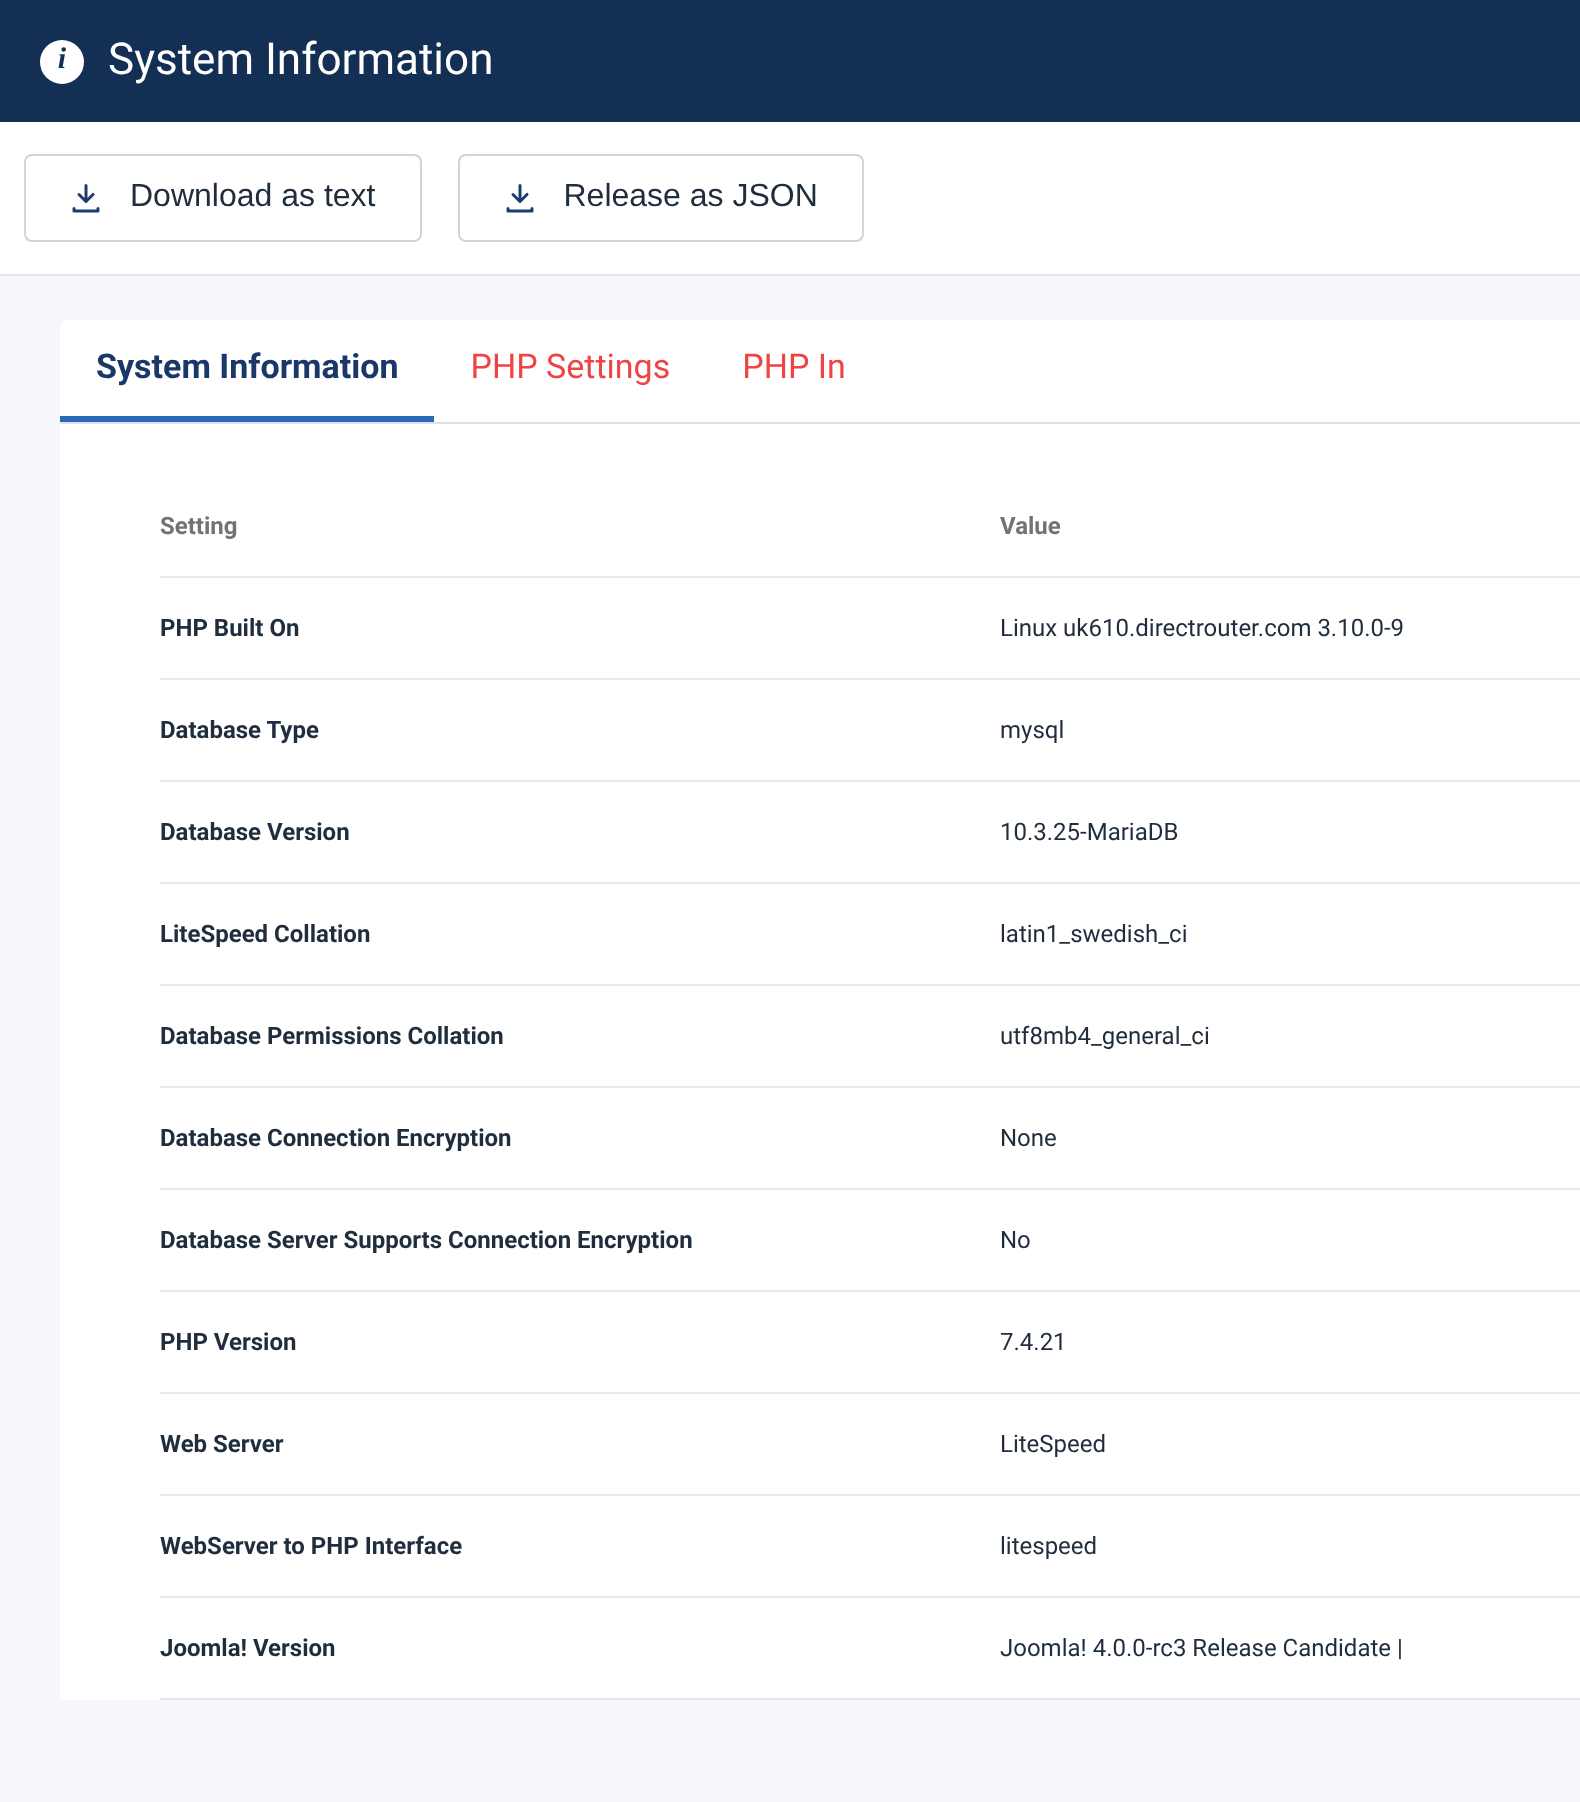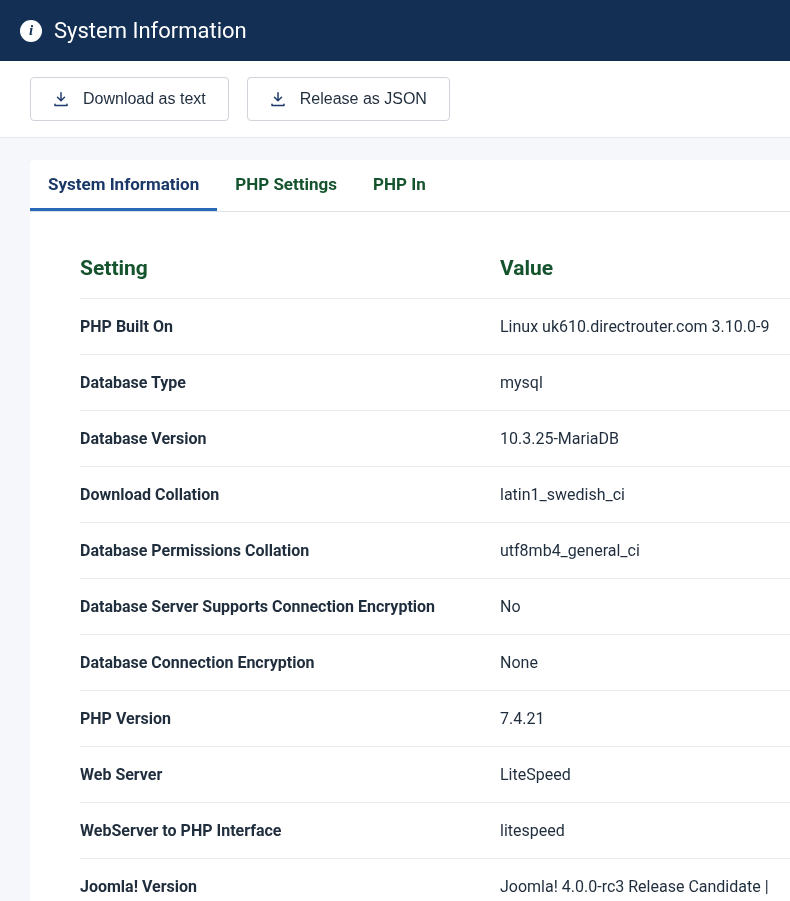--- a/index.html
+++ b/index.html
@@ -32,21 +32,21 @@
       display: inline-flex;
       align-items: center;
       justify-content: center;
       font-weight: bold;
       font-size: 15px;
       font-style: italic;
       font-family: Georgia, serif;
     }
     .toolbar {
       background: #fff;
-      padding: 16px 30px;
+      padding: 16px 12px;
       display: flex;
       gap: 18px;
       border-bottom: 1px solid #e6e9ee;
     }
     .btn {
       border: 1px solid #ced4da;
       background: #fff;
       color: #1f2d3d;
       padding: 12px 22px;
       border-radius: 4px;
@@ -71,53 +71,53 @@
     .tabs {
       display: flex;
       gap: 0;
       border-bottom: 1px solid #dee2e6;
       background: #fff;
       border-radius: 4px 0 0 0;
     }
     .tab {
       padding: 14px 18px;
       font-size: 17px;
-      color: #14532d;
+      color: #ef4444;
       cursor: pointer;
       white-space: nowrap;
       border-bottom: 3px solid transparent;
-      font-weight: 700;
+      font-weight: 400;
     }
     .tab.active {
       color: #1a3867;
       font-weight: 700;
       border-bottom: 3px solid #2a69b7;
     }
     .panel {
       background: #fff;
       padding: 30px 0 0 50px;
     }
     table {
       width: 100%;
       border-collapse: collapse;
     }
     th {
       text-align: left;
       font-weight: 700;
-      color: #14532d;
+      color: #737373;
       padding: 14px 14px 18px 0;
-      font-size: 21px;
+      font-size: 12px;
       border-bottom: 1px solid #e6e9ee;
     }
     td {
       padding: 18px 14px 18px 0;
       border-bottom: 1px solid #e6e9ee;
       vertical-align: top;
       color: #1f2d3d;
-      font-size: 16px;
+      font-size: 12px;
       white-space: nowrap;
     }
     td.setting {
       font-weight: 700;
       white-space: normal;
       width: 420px;
       padding-right: 30px;
     }
   </style>
 </head>
@@ -172,34 +172,34 @@
           </tr>
           <tr>
             <td class="setting">Database Type</td>
             <td>mysql</td>
           </tr>
           <tr>
             <td class="setting">Database Version</td>
             <td>10.3.25-MariaDB</td>
           </tr>
           <tr>
-            <td class="setting">Download Collation</td>
+            <td class="setting">LiteSpeed Collation</td>
             <td>latin1_swedish_ci</td>
           </tr>
           <tr>
             <td class="setting">Database Permissions Collation</td>
             <td>utf8mb4_general_ci</td>
           </tr>
           <tr>
+            <td class="setting">Database Connection Encryption</td>
+            <td>None</td>
+          </tr>
+          <tr>
             <td class="setting">Database Server Supports Connection Encryption</td>
             <td>No</td>
-          </tr>
-          <tr>
-            <td class="setting">Database Connection Encryption</td>
-            <td>None</td>
           </tr>
           <tr>
             <td class="setting">PHP Version</td>
             <td>7.4.21</td>
           </tr>
           <tr>
             <td class="setting">Web Server</td>
             <td>LiteSpeed</td>
           </tr>
           <tr>

